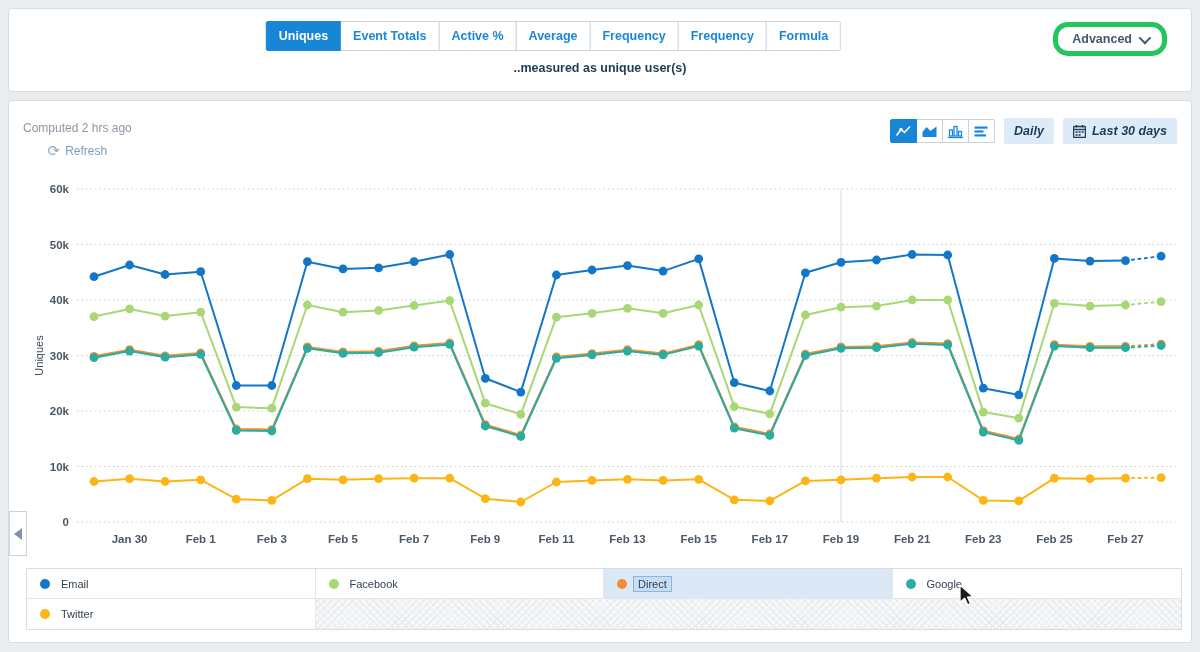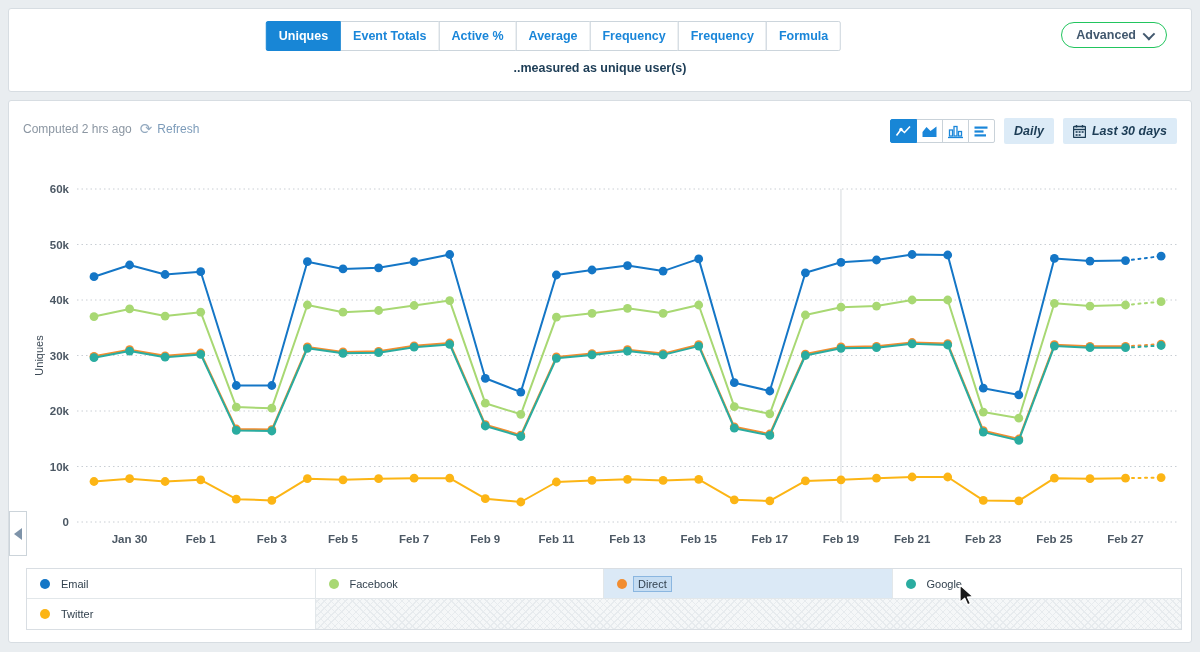--- a/index.html
+++ b/index.html
@@ -20,28 +20,28 @@
     font-size:12.5px;font-weight:bold;padding:7px 12px;margin-left:-1px;
     cursor:pointer;white-space:nowrap;
   }
   .tab:first-child{border-radius:2px 0 0 2px;}
   .tab:last-child{border-radius:0 2px 2px 0;}
   .tab.selected{background:#1886d6;border-color:#1886d6;color:#fff;position:relative;z-index:2;}
   #subtitle{position:absolute;left:0;right:0;top:52px;text-align:center;
     color:#1d3d56;font-size:12.5px;font-weight:bold;}
   #advanced{
     position:absolute;right:24px;top:13px;display:flex;align-items:center;gap:7px;
-    border:1px solid #22c55e;border-radius:15px;padding:5px 14px;
+    border:5px solid #22c55e;border-radius:15px;padding:5px 14px;
     color:#42586e;font-size:12.5px;font-weight:bold;cursor:pointer;background:#fff;
   }
   .chev{width:7px;height:7px;border-right:2px solid #42586e;border-bottom:2px solid #42586e;
     transform:rotate(45deg) translateY(-2px);display:inline-block;}
 
   
-  #computed-row{position:absolute;left:14px;top:20px;display:flex;align-items:center;gap:8px;}
+  #computed-row{position:absolute;left:14px;top:20px;display:flex;align-items:center;gap:8px;flex-direction:column;}
   #computed-text{color:#8b96a2;font-size:12px;}
   #refresh{display:flex;align-items:center;gap:5px;color:#7d9cba;font-size:12px;cursor:pointer;}
   #refresh .ricon{font-size:15px;color:#93a9bf;line-height:1;}
   #view-controls{position:absolute;right:14px;top:17px;display:flex;align-items:center;gap:9px;}
   #charttype-group{display:flex;}
   .ct-btn{width:27px;height:24px;border:1px solid #c9d2d9;background:#fff;margin-left:-1px;
     display:flex;align-items:center;justify-content:center;cursor:pointer;box-sizing:border-box;}
   .ct-btn:first-child{border-radius:2px 0 0 2px;}
   .ct-btn:last-child{border-radius:0 2px 2px 0;}
   .ct-btn.selected{background:#1886d6;border-color:#1886d6;z-index:2;}

